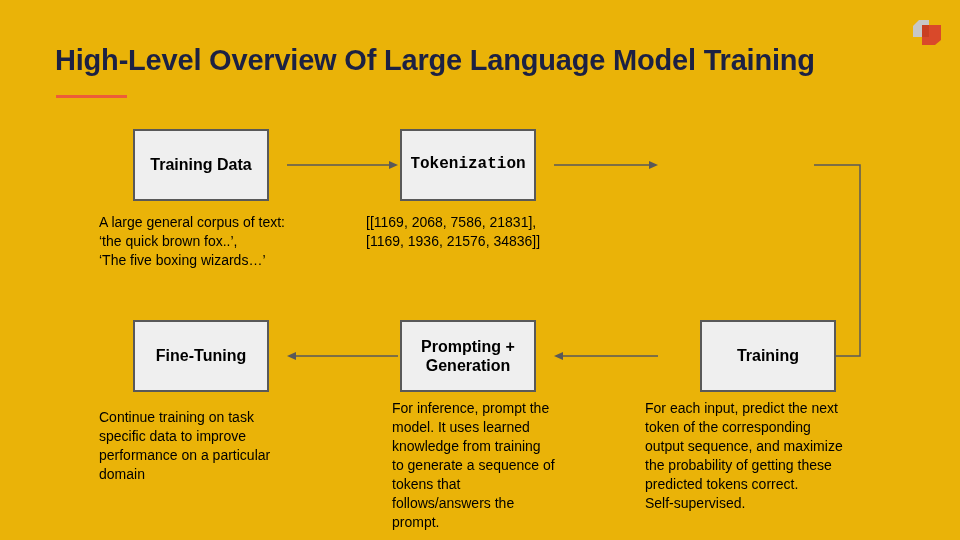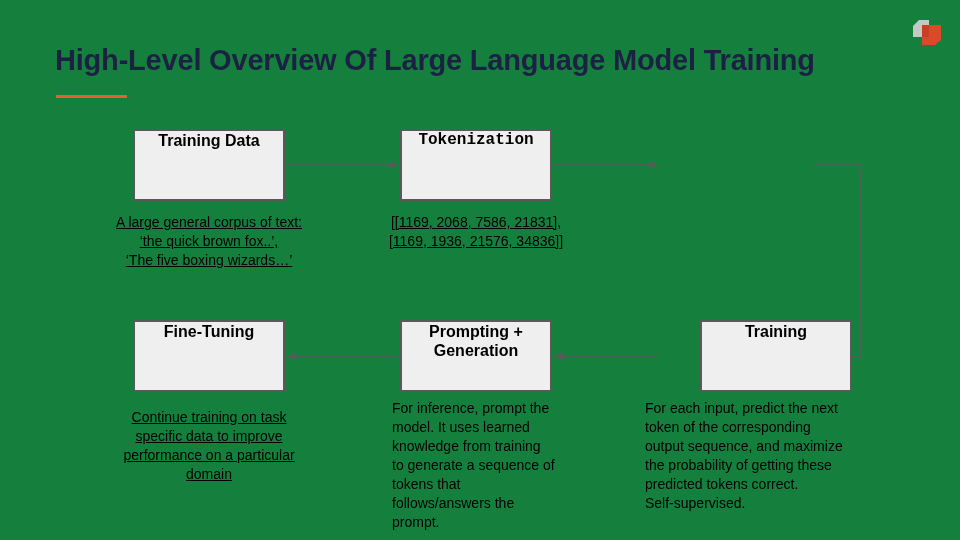--- a/index.html
+++ b/index.html
@@ -1,19 +1,19 @@
 <!DOCTYPE html>
 <html><head>
 <meta charset="utf-8">
 <style>
   html,body{margin:0;padding:0;background:#fff;}
   .slide{
     position:relative;
     width:960px;height:540px;
-    background:#15803d;
+    background:#eab308;
     overflow:hidden;
     font-family:"Liberation Sans", sans-serif;
   }
   .slide-title{
     position:absolute;
     left:55px;top:44px;
     width:860px;
     margin:0;
     font-size:29px;
     font-weight:bold;
@@ -29,38 +29,38 @@
   .logo{
     position:absolute;
     left:908px;top:18px;
     width:36px;height:32px;
   }
   .connectors{
     position:absolute;left:0;top:0;width:960px;height:540px;
   }
   .node{
     position:absolute;
-    width:152px;height:72px;
+    width:136px;height:72px;
     box-sizing:border-box;
     background:#efefef;
     border:2px solid #595959;
-    display:flex;justify-content:center;
+    display:flex;align-items:center;justify-content:center;
     text-align:center;
     font-size:16px;font-weight:bold;color:#000;
     line-height:1.2;
     padding:0 10px;
   }
   .desc{
     position:absolute;
     font-size:14px;
     color:#000;
     line-height:19px;
     white-space:pre-line;
   }
-  .desc.center{text-align:center;text-decoration:underline;}
+  .desc.center{}
   .desc.left{text-align:left;}
 </style>
 </head>
 <body>
 
 <div class="slide">
 
   <h1 class="slide-title">High-Level Overview Of Large Language Model Training</h1>
   <div class="title-underline"></div>
 

